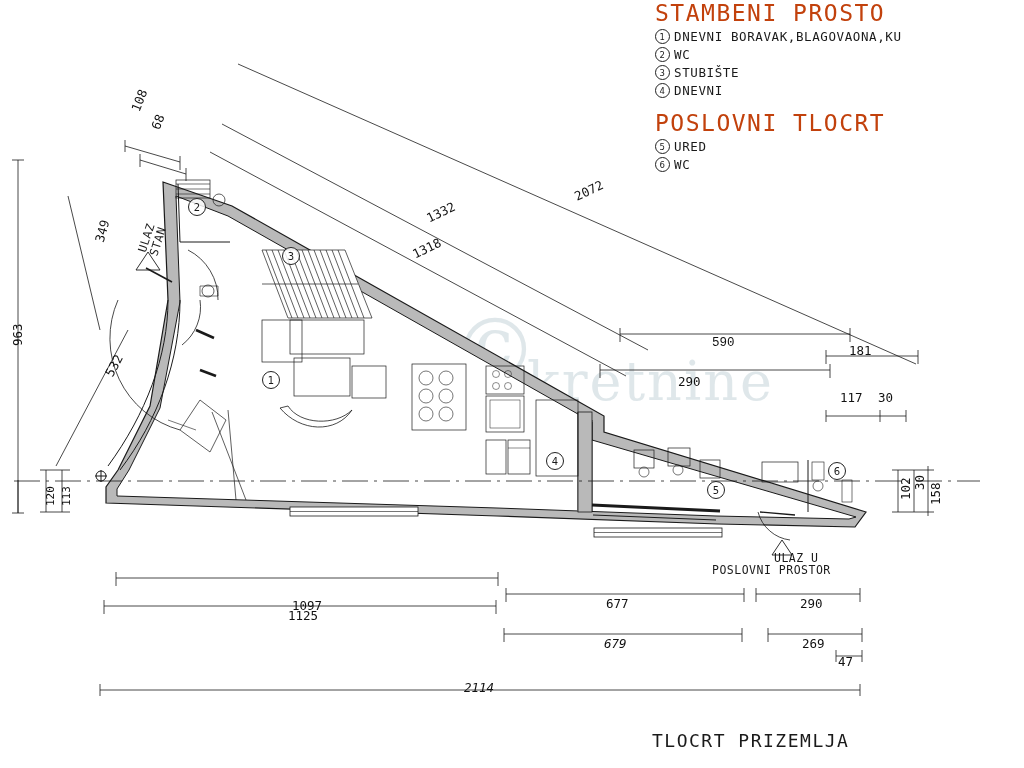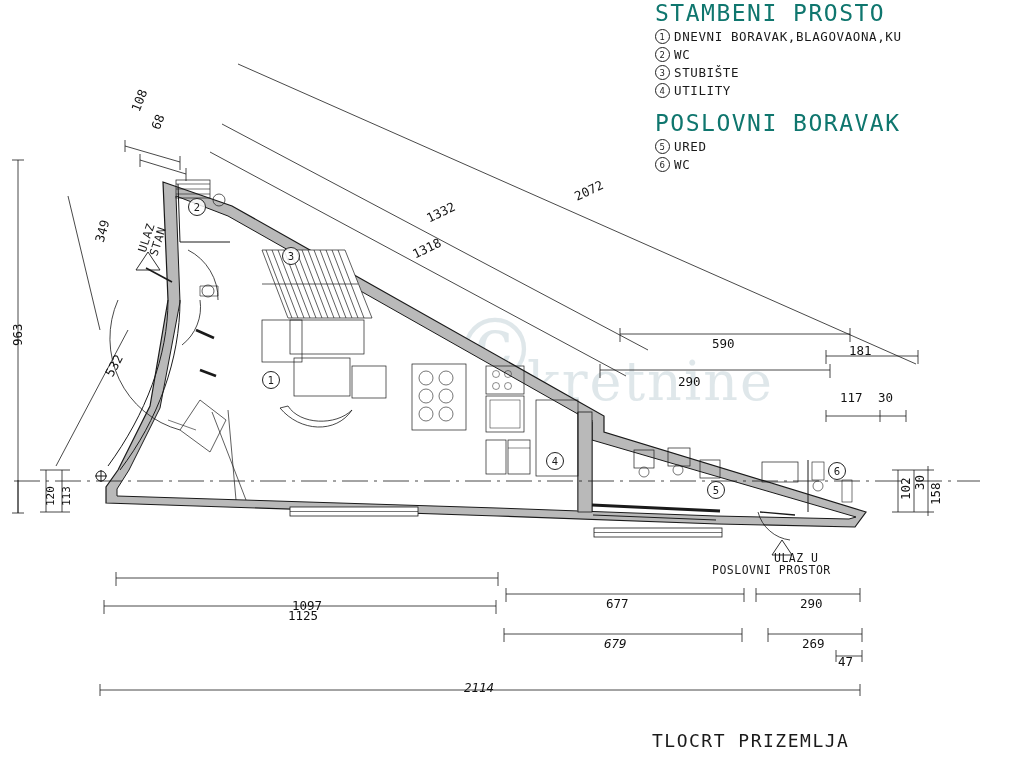--- a/index.html
+++ b/index.html
@@ -19,21 +19,21 @@
   .legend {
     position: absolute;
     left: 655px;
     top: 0px;
     width: 369px;
   }
   .legend-title {
     font-family: "DejaVu Sans Mono", monospace;
     font-size: 23px;
     letter-spacing: 1.5px;
-    color: #0f766e;
+    color: #c2410c;
     white-space: nowrap;
   }
   .legend-title.second {
     margin-top: 12px;
   }
   .legend-item {
     font-size: 12.5px;
     letter-spacing: 0.6px;
     white-space: nowrap;
     margin-top: 3px;
@@ -332,24 +332,24 @@
     <div class="legend-item">
       <span class="circ-num">2</span>
       <span>WC</span>
     </div>
     <div class="legend-item">
       <span class="circ-num">3</span>
       <span>STUBIŠTE</span>
     </div>
     <div class="legend-item">
       <span class="circ-num">4</span>
-      <span>UTILITY</span>
-    </div>
-
-    <div class="legend-title second">POSLOVNI BORAVAK</div>
+      <span>DNEVNI</span>
+    </div>
+
+    <div class="legend-title second">POSLOVNI TLOCRT</div>
     <div class="legend-item">
       <span class="circ-num">5</span>
       <span>URED</span>
     </div>
     <div class="legend-item">
       <span class="circ-num">6</span>
       <span>WC</span>
     </div>
   </div>
 
@@ -376,21 +376,21 @@
 
   <div class="dim-label" style="left:92px; top:240px; transform: rotate(-75deg); transform-origin: left top;">349</div>
   <div class="dim-label" style="left:102px; top:372px; transform: rotate(-62deg); transform-origin: left top;">532</div>
 
   <div class="dim-label" style="left:10px; top:346px; transform: rotate(-90deg); transform-origin: left top;">963</div>
 
   <div class="dim-label" style="left:572px; top:190px; transform: rotate(-25deg); transform-origin: left top;">2072</div>
   <div class="dim-label" style="left:424px; top:212px; transform: rotate(-26deg); transform-origin: left top;">1332</div>
   <div class="dim-label" style="left:410px; top:248px; transform: rotate(-26deg); transform-origin: left top;">1318</div>
 
-  <div class="dim-label" style="left:712px; top:336px;">590</div>
+  <div class="dim-label" style="left:712px; top:336px;font-family:Liberation Mono, monospace;">590</div>
   <div class="dim-label" style="left:849px; top:343px;">181</div>
   <div class="dim-label" style="left:678px; top:374px;">290</div>
   <div class="dim-label" style="left:840px; top:390px;text-align:center;">117</div>
   <div class="dim-label" style="left:878px; top:390px;">30</div>
 
   <div class="dim-label" style="left:898px; top:500px; transform: rotate(-90deg); transform-origin: left top;">102</div>
   <div class="dim-label" style="left:912px; top:490px; transform: rotate(-90deg); transform-origin: left top;">30</div>
   <div class="dim-label" style="left:928px; top:505px; transform: rotate(-90deg); transform-origin: left top;">158</div>
 
   <div class="dim-label small" style="left:60px; top:506px; transform: rotate(-90deg); transform-origin: left top;">113</div>

